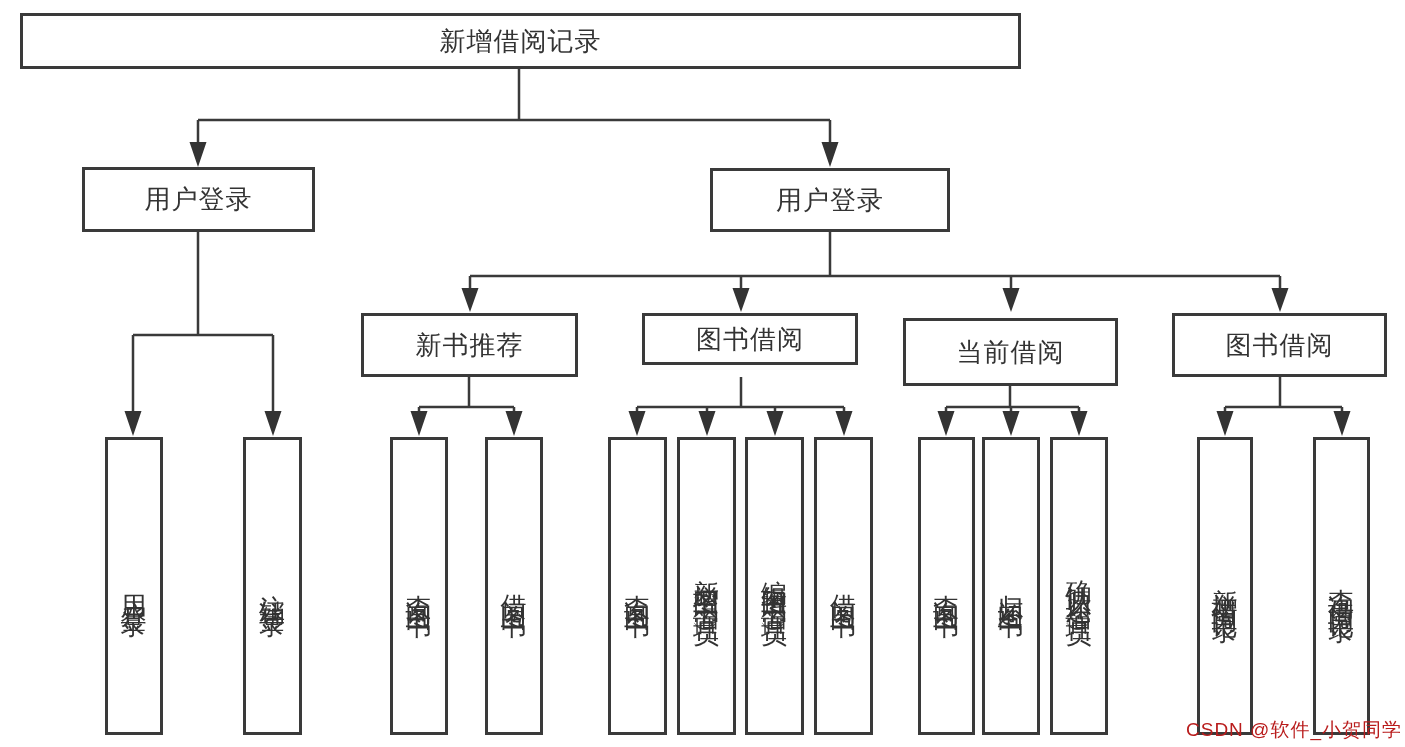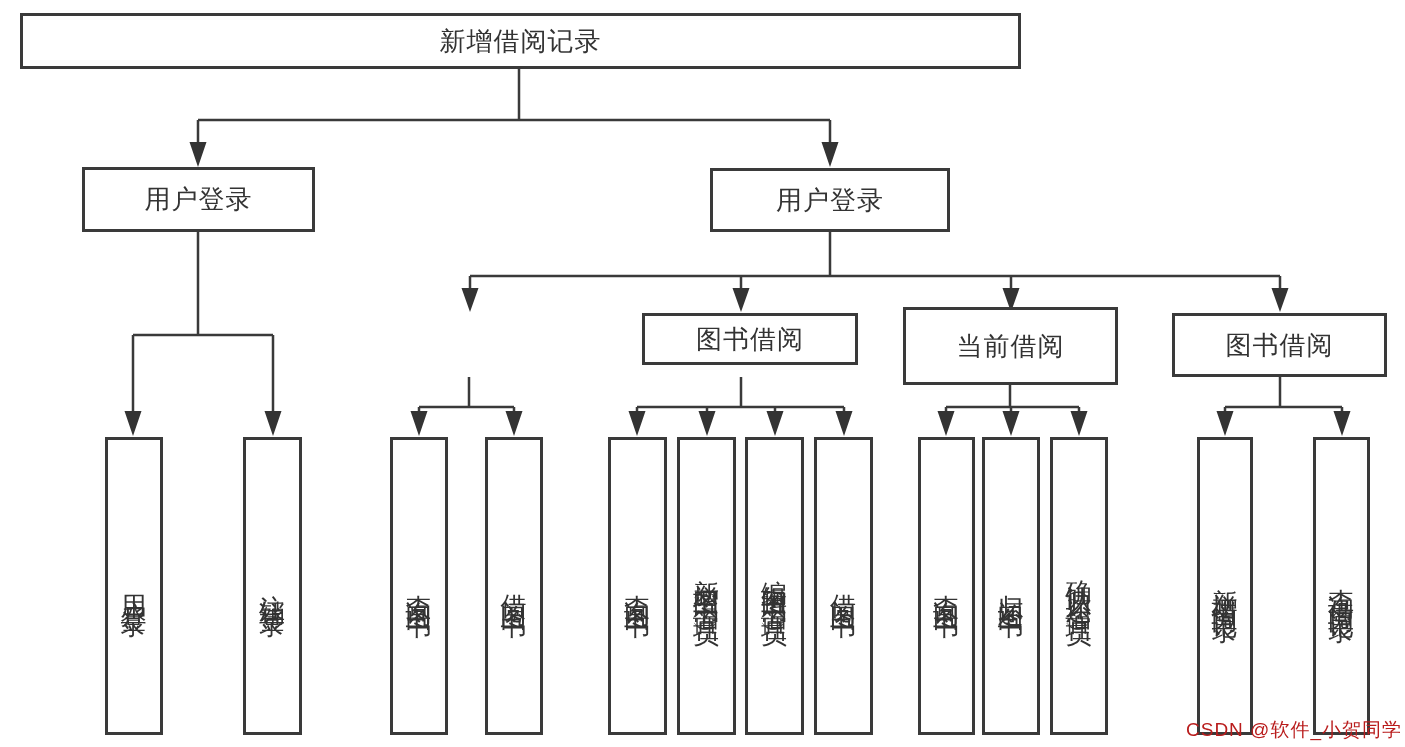--- a/index.html
+++ b/index.html
@@ -78,24 +78,27 @@
     <span class="lbl">新增借阅记录</span>
   </div>
 
   <div class="box" style="left:82px;top:167px;width:233px;height:65px">
     <span class="lbl">用户登录</span>
   </div>
   <div class="box" style="left:710px;top:168px;width:240px;height:64px">
     <span class="lbl">用户登录</span>
   </div>
 
+  <div class="box" style="left:361px;top:313px;width:217px;height:64px">
+    <span class="lbl">新书推荐</span>
+  </div>
   <div class="box" style="left:642px;top:313px;width:216px;height:52px">
     <span class="lbl">图书借阅</span>
   </div>
-  <div class="box" style="left:903px;top:307px;width:215px;height:78px">
+  <div class="box" style="left:903px;top:318px;width:215px;height:68px">
     <span class="lbl">当前借阅</span>
   </div>
   <div class="box" style="left:1172px;top:313px;width:215px;height:64px">
     <span class="lbl">图书借阅</span>
   </div>
 
   <div class="box v" style="left:105px;top:437px;width:58px;height:298px">
     <span class="lbl">用户登录</span>
   </div>
   <div class="box v" style="left:243px;top:437px;width:59px;height:298px">

